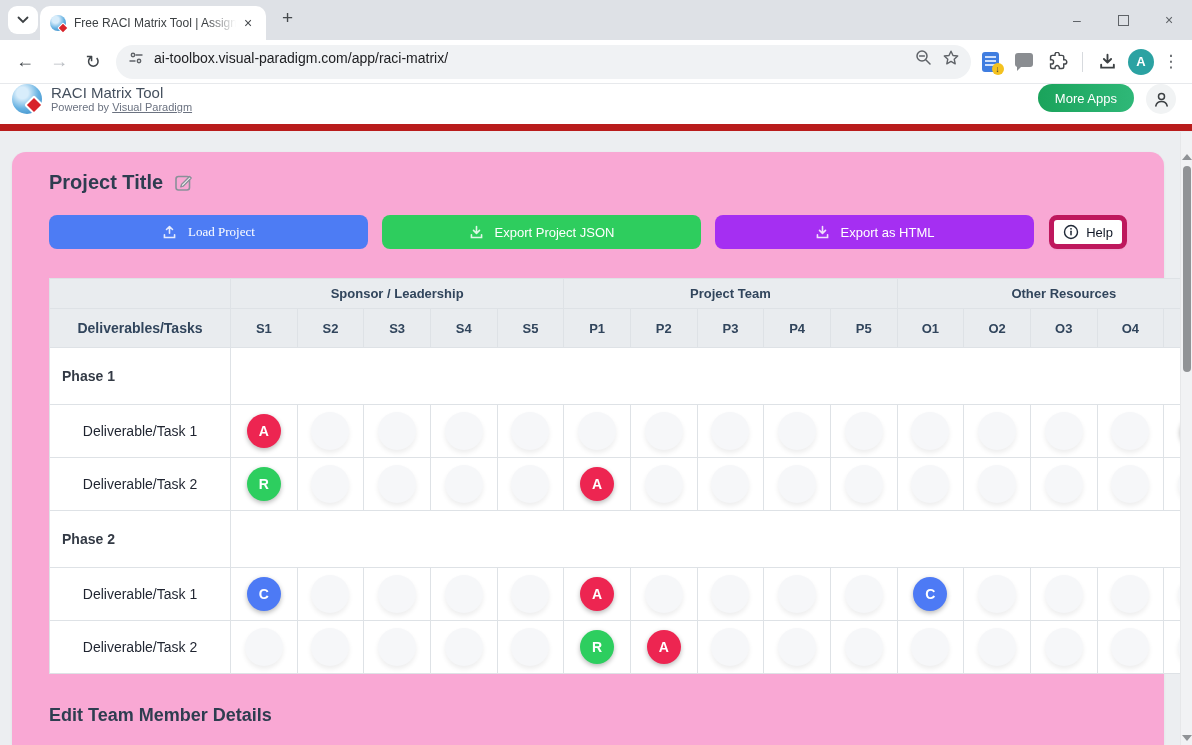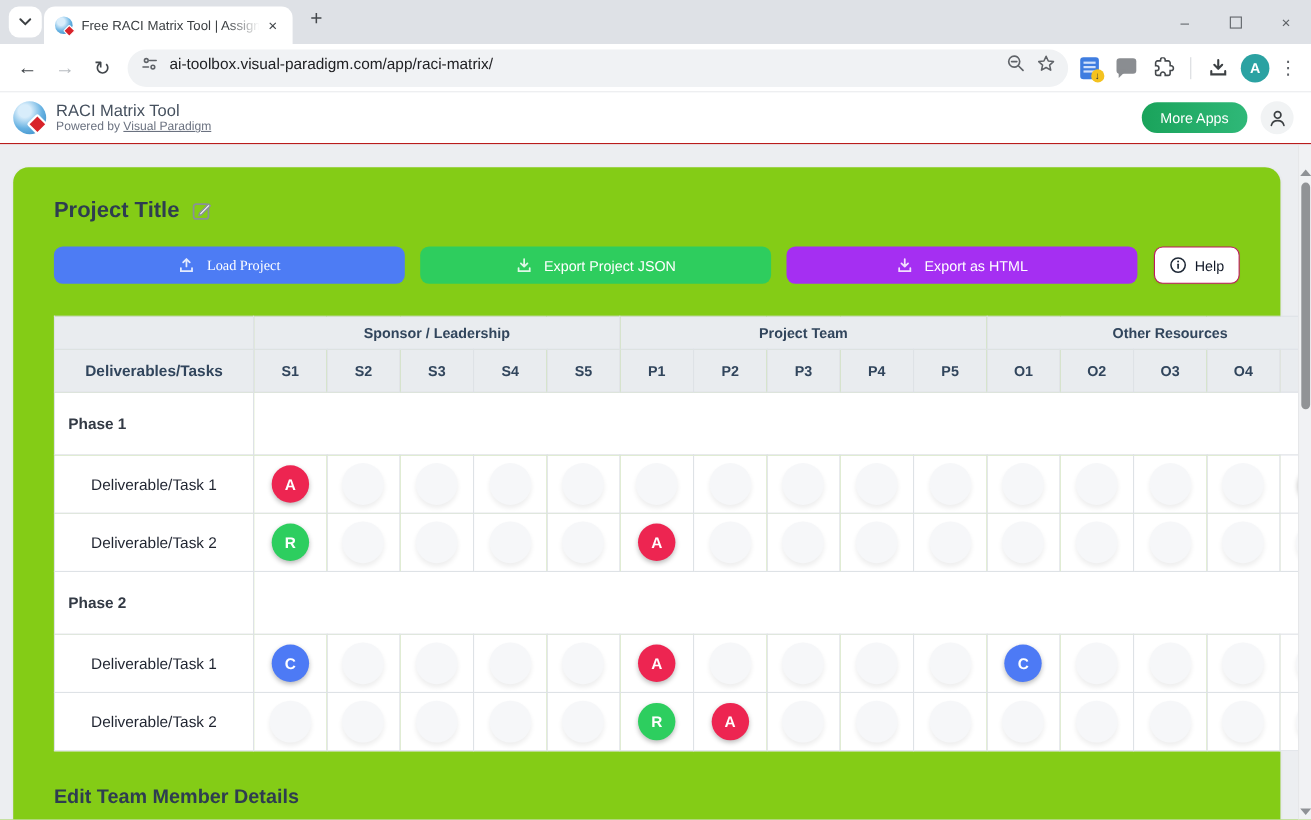--- a/index.html
+++ b/index.html
@@ -30,39 +30,39 @@
   .vdivider{width:1px;height:20px;background:#d7dade;margin:0 3px}
   .avatar{width:26px;height:26px;border-radius:50%;background:#2ba2a2;color:#fff;font-size:13px;font-weight:700;display:flex;align-items:center;justify-content:center}
   .menu-dots{font-size:17px;color:#5f6368;width:18px;text-align:center}
   .doc-ic{width:17px;height:20px;background:#3f7de0;border-radius:3px;position:relative}
   .doc-ic:before{content:"";position:absolute;left:3px;top:4px;width:11px;height:2px;background:#cfe0fb;box-shadow:0 4px 0 #cfe0fb,0 8px 0 #cfe0fb}
   .doc-badge{position:absolute;right:-5px;bottom:-3px;width:12px;height:12px;border-radius:50%;background:#f4c21f;display:flex;align-items:center;justify-content:center;font-size:9px;color:#333;font-weight:700}
   .bubble-ic{width:18px;height:14px;background:#8a8d91;border-radius:3px;position:relative;margin-top:-3px}
   .bubble-ic:after{content:"";position:absolute;left:2px;bottom:-4px;border:4px solid transparent;border-top-color:#8a8d91;border-left-color:#8a8d91}
 
   
-  .site-header{height:47px;background:#fff;display:flex;align-items:center;padding:0 12px;border-bottom:1px solid #b91c1c}
+  .site-header{height:47px;background:#fff;display:flex;align-items:flex-start;padding:0 12px;border-bottom:7px solid #b91c1c}
   .logo{width:30px;height:30px;border-radius:50%;background:radial-gradient(circle at 35% 30%,#d8edfb 0 20%,#67b2e2 55%,#2b7fbe 100%);position:relative;flex:none}
   .logo-diamond{position:absolute;right:1px;bottom:2px;width:14px;height:14px;background:#d8232a;border:2px solid #fff;border-radius:2px;transform:rotate(45deg)}
   .header-text{margin-left:9px;line-height:1.15}
   .app-title{font-size:15px;color:#45505e}
   .powered{font-size:11px;color:#6b7280}
   .powered a{color:#6b7280;text-decoration:underline}
   .more-apps{margin-left:auto;height:28px;padding:0 17px;border:none;border-radius:15px;color:#fff;font-size:13px;display:flex;align-items:center;font-family:inherit}
   .profile-btn{width:30px;height:30px;border-radius:50%;background:#f1f3f4;display:flex;align-items:center;justify-content:center;margin:0 4px 0 12px}
 
   
   .main{position:absolute;top:132px;left:0;right:0;bottom:0;background:#eceef1}
-  .card{position:absolute;left:12px;top:20px;width:1152px;height:calc(100% - 20px);background:#84cc16;border-radius:14px 14px 0 0;box-shadow:0 1px 3px rgba(0,0,0,.06);padding:28px 37px 0}
+  .card{position:absolute;left:12px;top:20px;width:1152px;height:calc(100% - 20px);background:#f9a8d4;border-radius:14px 14px 0 0;box-shadow:0 1px 3px rgba(0,0,0,.06);padding:19px 37px 0}
   .page-title-row{display:flex;align-items:center;gap:11px;margin-bottom:21px}
   .page-title{font-size:20px;font-weight:700;color:#2e3d50}
   .actions{display:flex;gap:14px;margin-bottom:29px}
   .act-btn{flex:none;width:319px;height:34px;border:none;border-radius:8px;color:#fff;font-size:13px;display:flex;align-items:center;justify-content:center;gap:11px;font-family:inherit}
   .act-btn svg{opacity:.85}
-  .help-btn{flex:none;width:78px;height:34px;margin-left:auto;background:#fff;border:1px solid #be185d;border-radius:8px;color:#111827;font-size:13px;display:flex;align-items:center;justify-content:center;gap:7px;box-shadow:0 1px 2px rgba(0,0,0,.04);font-family:inherit}
+  .help-btn{flex:none;width:78px;height:34px;margin-left:auto;background:#fff;border:5px solid #be185d;border-radius:8px;color:#111827;font-size:13px;display:flex;align-items:center;justify-content:center;gap:7px;box-shadow:0 1px 2px rgba(0,0,0,.04);font-family:inherit}
 
   
   table{width:1182px;border-collapse:collapse}
   th,td{border:1px solid #dee2e6}
   th{background:#e9ecef;color:#31455c;font-size:13px;font-weight:700;text-align:center}
   tr.row-group th{height:30px}
   tr.row-cols th{height:39px}
   th.corner,th.corner-blank{width:181px;font-size:14px}
   td.phase{font-weight:700;color:#333a45;text-align:left;padding-left:12px;height:57px;font-size:14px;background:#fff}
   td.phase-span{text-align:right;padding-right:21px;background:#fff}

